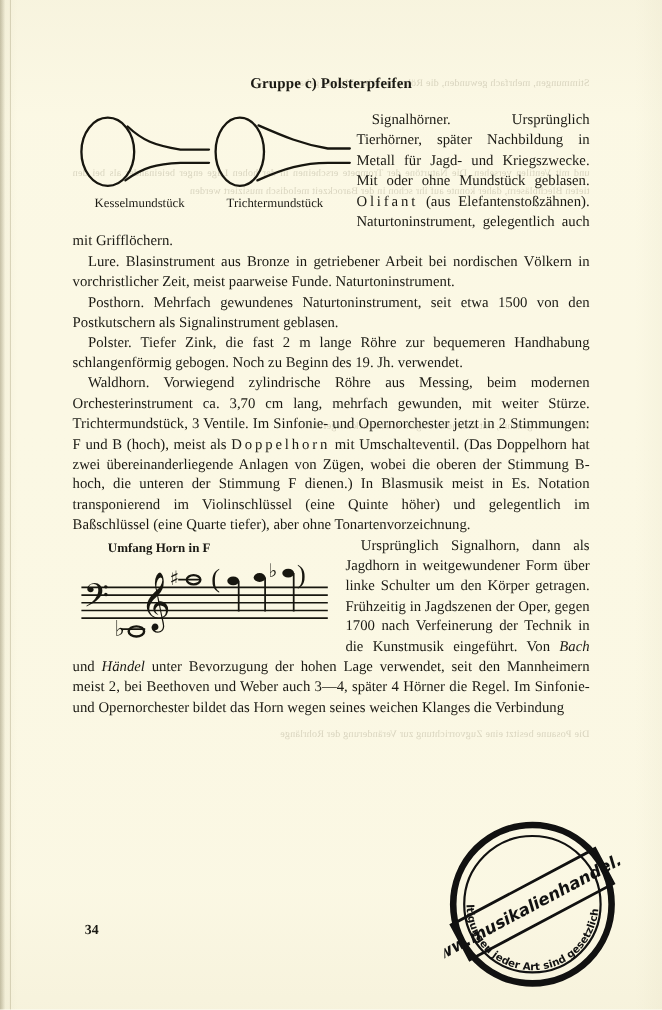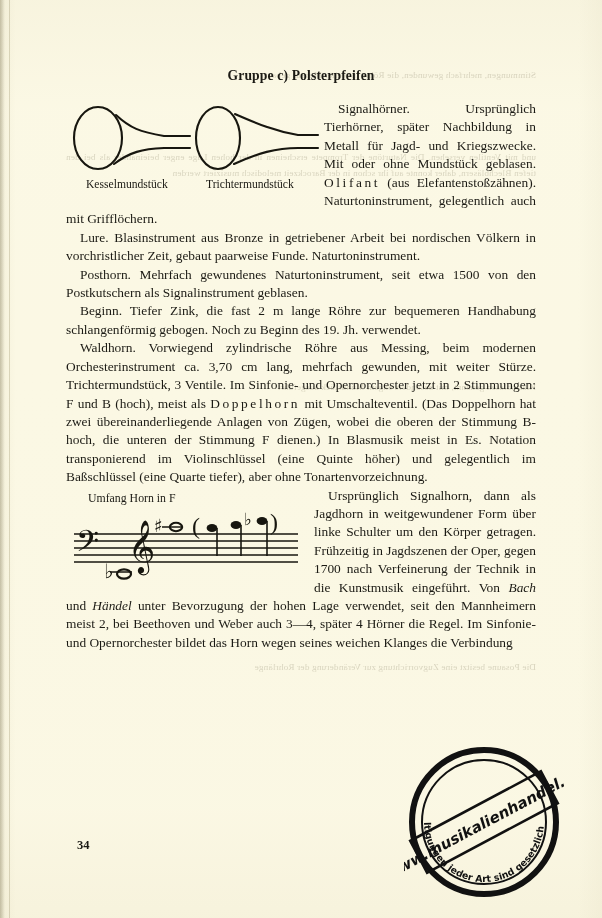--- a/index.html
+++ b/index.html
@@ -124,23 +124,24 @@
   
   .music-float {
     float: left;
     width: 248px;
     height: 96px;
     margin: 4px 0 0 0;
     shape-outside: margin-box;
   }
   .umfang-label {
     font-size: 11.8px;
-    margin-left: 22px;
+    margin-left: 32px;
     margin-bottom: 2px;
     white-space: nowrap;
+    font-weight: bold;
   }
 
   .folio {
     position: absolute;
     left: 77px;
     top: 838px;
     font-size: 12.6px;
     font-weight: bold;
   }
 
@@ -198,26 +199,26 @@
           </g>
         </svg>
         <span class="mp-caption" id="cap-kessel">Kesselmundstück</span>
         <span class="mp-caption" id="cap-trichter">Trichtermundstück</span>
       </div>
     </div>
 
 
     <p class="body"><b class="term">Signalhörner.</b><span> Ursprünglich Tierhörner, später Nachbildung in Metall für Jagd- und Kriegszwecke. Mit oder ohne Mundstück geblasen. </span><span class="spaced">Olifant</span><span> (aus Elefantenstoßzähnen). Naturtoninstrument, gelegentlich auch mit Grifflöchern.</span></p>
 
-    <p class="body"><b class="term">Lure.</b><span> Blasinstrument aus Bronze in getriebener Arbeit bei nordischen Völkern in vorchristlicher Zeit, gebaut paarweise Funde. Naturtoninstrument.</span></p>
+    <p class="body"><b class="term">Lure.</b><span> Blasinstrument aus Bronze in getriebener Arbeit bei nordischen Völkern in vorchristlicher Zeit, meist paarweise Funde. Naturtoninstrument.</span></p>
 
     <p class="body"><b class="term">Posthorn.</b><span> Mehrfach gewundenes Naturtoninstrument, seit etwa 1500 von den Postkutschern als Signalinstrument geblasen.</span></p>
 
 
-    <p class="body"><b class="term">Beginn.</b><span> Tiefer Zink, die fast 2 m lange Röhre zur bequemeren Handhabung schlangenförmig gebogen. Noch zu Beginn des 19. Jh. verwendet.</span></p>
+    <p class="body"><b class="term">Polster.</b><span> Tiefer Zink, die fast 2 m lange Röhre zur bequemeren Handhabung schlangenförmig gebogen. Noch zu Beginn des 19. Jh. verwendet.</span></p>
 
     <p class="body"><b class="term">Waldhorn.</b><span> Vorwiegend zylindrische Röhre aus Messing, beim modernen Orchesterinstrument ca. 3,70 cm lang, mehrfach gewunden, mit weiter Stürze. Trichtermundstück, 3 Ventile. Im Sinfonie- und Opernorchester jetzt in 2 Stimmungen: F und B (hoch), meist als </span><span class="spaced">Doppelhorn</span><span> mit Umschalteventil. (Das Doppelhorn hat zwei übereinanderliegende Anlagen von Zügen, wobei die oberen der Stimmung B-hoch, die unteren der Stimmung F dienen.) In Blasmusik meist in Es. Notation transponierend im Violinschlüssel (eine Quinte höher) und gelegentlich im Baßschlüssel (eine Quarte tiefer), aber ohne Tonartenvorzeichnung.</span></p>
 
     <div class="music-float">
       <div class="umfang-label">Umfang Horn in F</div>
       <svg width="240" height="74" viewBox="0 0 240 74">
         <g stroke="#17160f" stroke-width="1.5">
 
           <line x1="8" y1="26" x2="232" y2="26"></line>
           <line x1="8" y1="33" x2="232" y2="33"></line>

